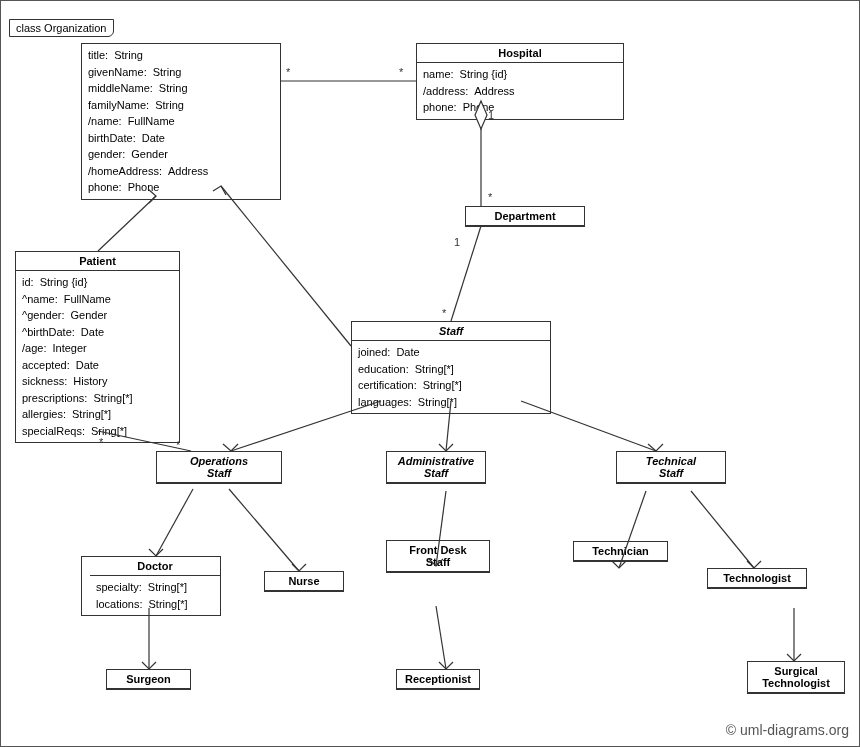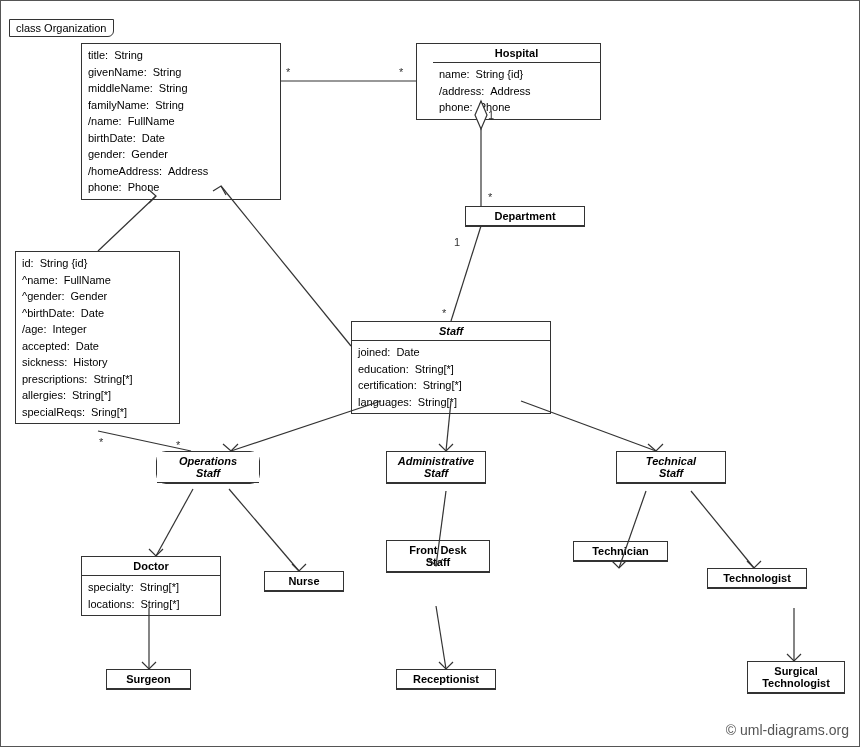--- a/index.html
+++ b/index.html
@@ -114,21 +114,21 @@
           <span class="attr-name">/homeAddress:</span>
           <span class="attr-type">Address</span>
         </div>
       <div class="attr-row">
           <span class="attr-name">phone:</span>
           <span class="attr-type">Phone</span>
         </div>
     </div>
   </div>
 
-  <div class="uml-class" style="left:415px; top:42px; width:185px;padding-left:16px;">
+  <div class="uml-class" style="left:415px; top:42px; width:208px;">
     <div class="class-title normal">Hospital</div>
     <div class="class-attrs">
       <div class="attr-row">
           <span class="attr-name">name:</span>
           <span class="attr-type">String {id}</span>
         </div>
       <div class="attr-row">
           <span class="attr-name">/address:</span>
           <span class="attr-type">Address</span>
         </div>
@@ -159,20 +159,21 @@
           <span class="attr-type">String[*]</span>
         </div>
       <div class="attr-row">
           <span class="attr-name">languages:</span>
           <span class="attr-type">String[*]</span>
         </div>
     </div>
   </div>
 
   <div class="uml-class" style="left:14px; top:250px; width:165px;">
+    <div class="class-title normal">Patient</div>
     <div class="class-attrs">
       <div class="attr-row">
           <span class="attr-name">id:</span>
           <span class="attr-type">String {id}</span>
         </div>
       <div class="attr-row">
           <span class="attr-name">^name:</span>
           <span class="attr-type">FullName</span>
         </div>
       <div class="attr-row">
@@ -203,33 +204,33 @@
           <span class="attr-name">allergies:</span>
           <span class="attr-type">String[*]</span>
         </div>
       <div class="attr-row">
           <span class="attr-name">specialReqs:</span>
           <span class="attr-type">Sring[*]</span>
         </div>
     </div>
   </div>
 
-  <div class="uml-class" style="left:155px; top:450px; width:104px; text-align:center;border-radius:10px;">
+  <div class="uml-class" style="left:155px; top:450px; width:126px; text-align:center;">
     <div class="class-title"><em>Operations<br>Staff</em></div>
   </div>
 
   <div class="uml-class" style="left:385px; top:450px; width:100px; text-align:center;">
     <div class="class-title"><em>Administrative<br>Staff</em></div>
   </div>
 
   <div class="uml-class" style="left:615px; top:450px; width:110px; text-align:center;">
     <div class="class-title"><em>Technical<br>Staff</em></div>
   </div>
 
-  <div class="uml-class" style="left:80px; top:555px; width:140px;">
+  <div class="uml-class" style="left:80px; top:555px; width:140px;padding-left:8px;">
     <div class="class-title normal">Doctor</div>
     <div class="class-attrs">
       <div class="attr-row">
           <span class="attr-name">specialty:</span>
           <span class="attr-type">String[*]</span>
         </div>
       <div class="attr-row">
           <span class="attr-name">locations:</span>
           <span class="attr-type">String[*]</span>
         </div>
@@ -249,21 +250,21 @@
   </div>
 
   <div class="uml-class" style="left:706px; top:567px; width:100px; text-align:center;">
     <div class="class-title normal">Technologist</div>
   </div>
 
   <div class="uml-class" style="left:105px; top:668px; width:85px; text-align:center;">
     <div class="class-title normal">Surgeon</div>
   </div>
 
-  <div class="uml-class" style="left:395px; top:668px; width:100px; text-align:center;">
+  <div class="uml-class" style="left:395px; top:668px; width:84px; text-align:center;">
     <div class="class-title normal">Receptionist</div>
   </div>
 
   <div class="uml-class" style="left:746px; top:660px; width:98px; text-align:center;">
     <div class="class-title normal">Surgical<br>Technologist</div>
   </div>
 
   <svg id="svg-overlay">
     <defs>
 

